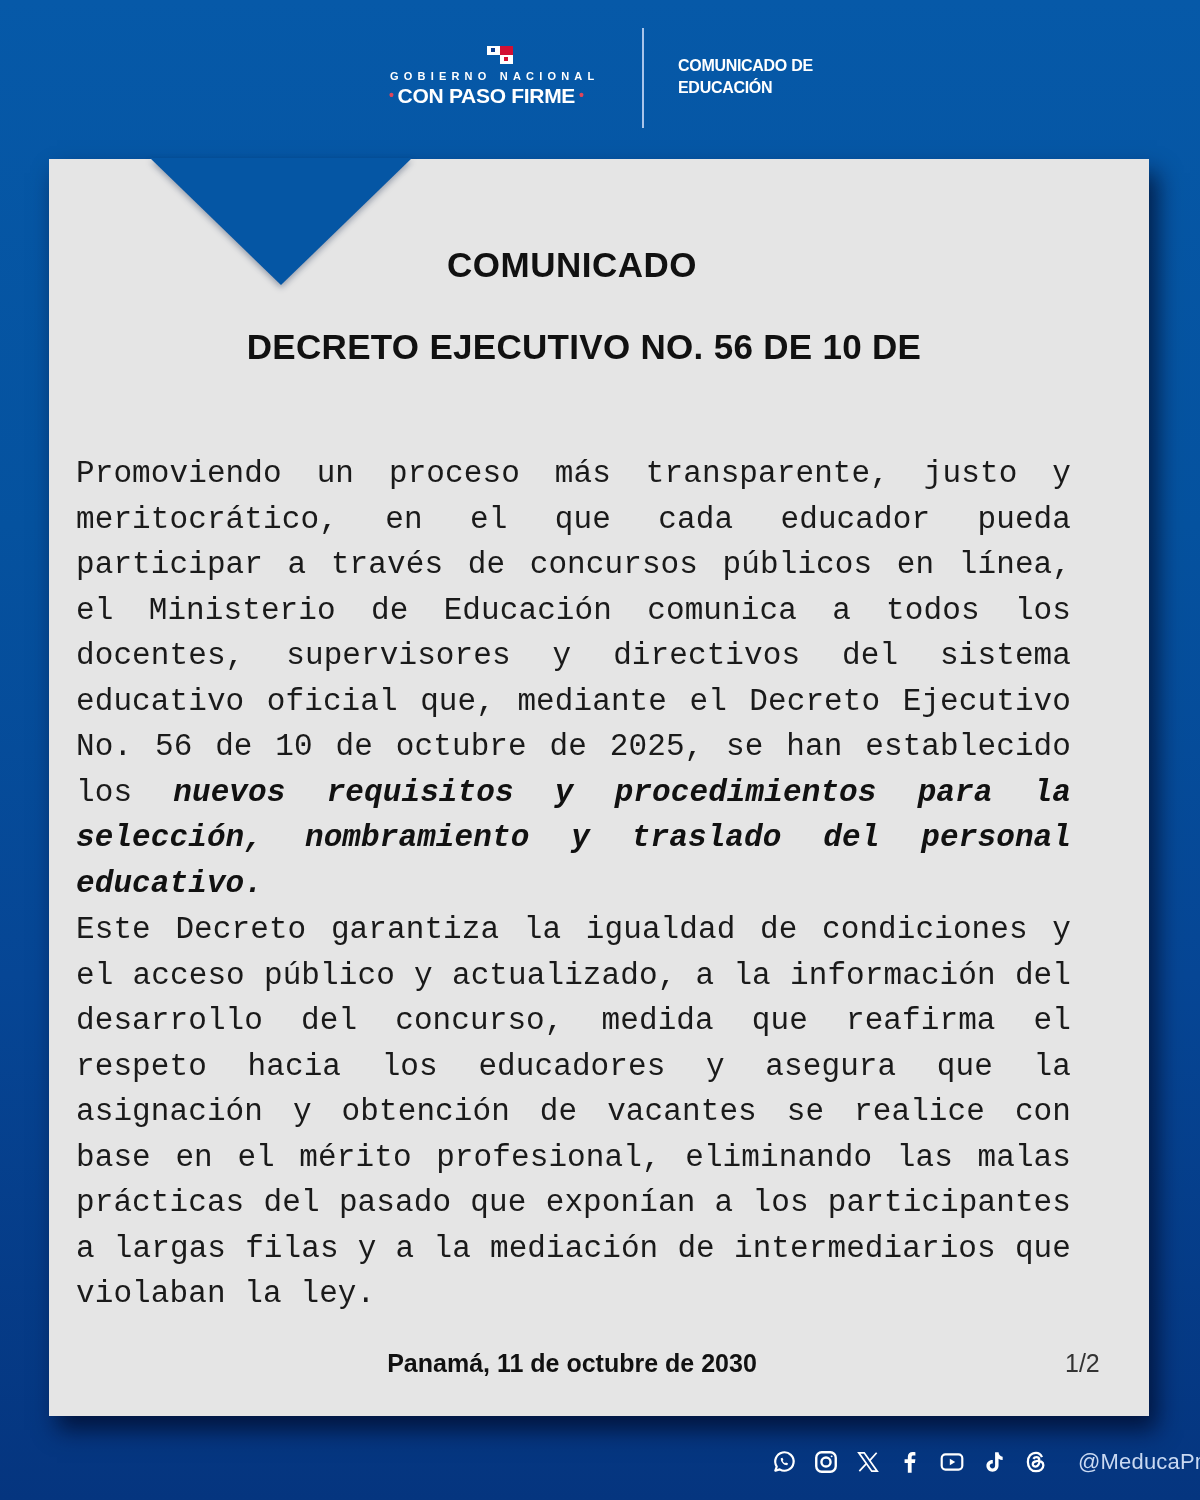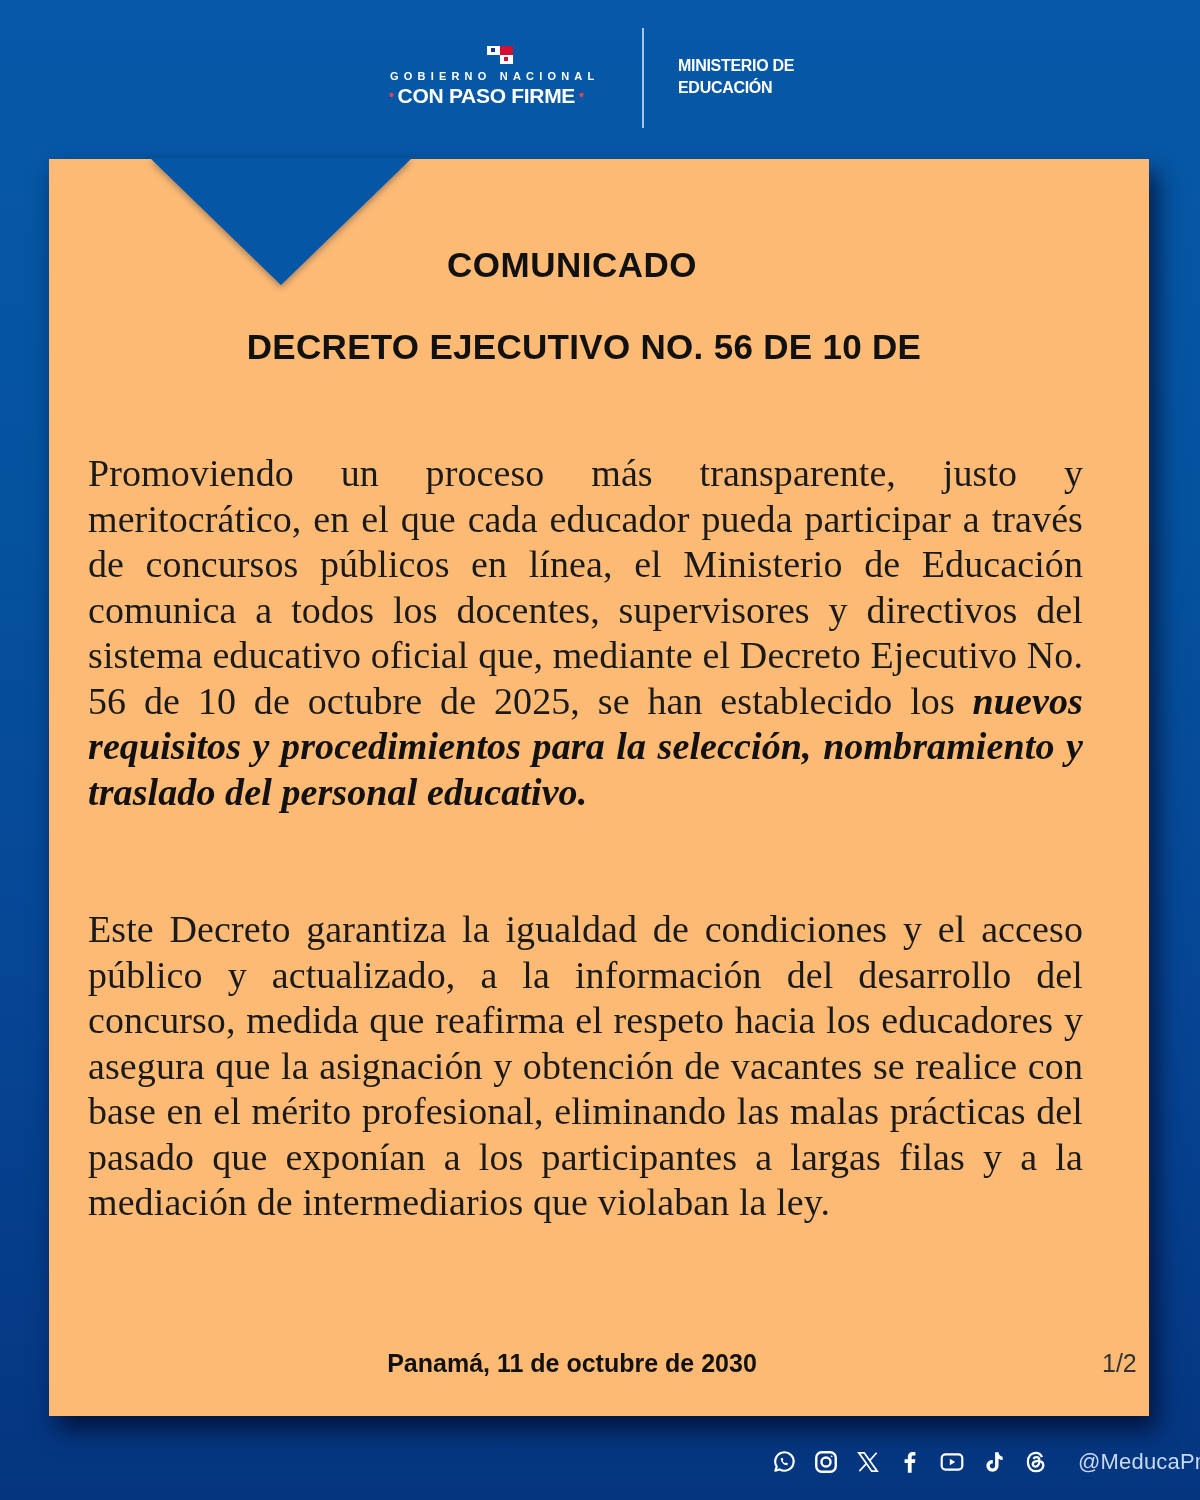--- a/index.html
+++ b/index.html
@@ -38,54 +38,54 @@
     }
     .ministry {
       position: absolute; left: 678px; top: 55px;
       color: #ffffff; font-size: 16px; font-weight: bold; line-height: 22px;
       letter-spacing: -0.3px;
     }
 
     
     .card {
       position: absolute; left: 49px; top: 159px; width: 1100px; height: 1257px;
-      background: #fdba74;
+      background: #e5e5e5;
       box-shadow: 8px 14px 22px rgba(0, 10, 40, 0.75);
     }
     .notch {
       position: absolute; left: 101px; top: -1px; width: 0; height: 0;
       border-left: 131px solid transparent;
       border-right: 131px solid transparent;
       border-top: 127px solid #0556a4;
       filter: drop-shadow(0 3px 3px rgba(0,20,60,0.35));
     }
     .title-comunicado {
       position: absolute; left: 0; width: 1046px; top: 86px; text-align: center;
       font-size: 35px; font-weight: bold; color: #111111; letter-spacing: 0.5px;
     }
     .title-decreto {
       position: absolute; left: 0; width: 1046px; top: 168px; text-align: center;
       font-size: 35px; font-weight: bold; color: #111111; line-height: 40px; letter-spacing: 0.3px; padding-left: 24px;
     }
     .body-text {
-      position: absolute; left: 39px; width: 995px;
-      font-family: Liberation Serif, serif;
-      font-size: 38px; line-height: 45.5px; color: #1a1a1a;
+      position: absolute; left: 27px; width: 995px;
+      font-family: Liberation Mono, monospace;
+      font-size: 31px; line-height: 45.5px; color: #1a1a1a;
       text-align: justify; letter-spacing: 0.1px;
     }
     .p1 { top: 292px; }
     .p2 { top: 748px; }
     .body-text .emph { font-weight: bold; font-style: italic; color: #111; }
     .date-line {
       position: absolute; left: 0; width: 1046px; top: 1190px; text-align: center;
       font-size: 25px; font-weight: bold; color: #111111;
     }
     .page-num {
       position: absolute; left: 1016px; top: 1190px;
-      font-size: 25px; color: #333333; margin-left: 37px;
+      font-size: 25px; color: #333333;
     }
 
     
     .social { position: absolute; left: 770px; top: 1446px; height: 32px; display: flex; align-items: center; gap: 12px; }
     .social .icon { width: 28px; height: 28px; margin-right: 2px; display: flex; align-items: center; justify-content: center; }
     .social svg { width: 26px; height: 26px; }
     .handle {
       margin-left: 14px; color: #c9d9f2; font-size: 22px; letter-spacing: 0.2px;
     }
   </style>
@@ -100,21 +100,21 @@
         <div class="q q3"></div>
         <div class="q q4"></div>
       <div class="star s1"></div>
         <div class="star s2"></div>
     </div>
     <div class="gov-line1">GOBIERNO NACIONAL</div>
     <div class="gov-line2"><span class="dot">•</span><span>CON PASO FIRME</span><span class="dot">•</span></div>
   </div>
   <div class="header-divider"></div>
   <div class="ministry">
-    <div>MINISTERIO DE</div>
+    <div>COMUNICADO DE</div>
     <div>EDUCACIÓN</div>
   </div>
 </div>
 
 <div class="card">
   <div class="notch"></div>
 
   <div class="title-comunicado">COMUNICADO</div>
 
   <div class="title-decreto">

